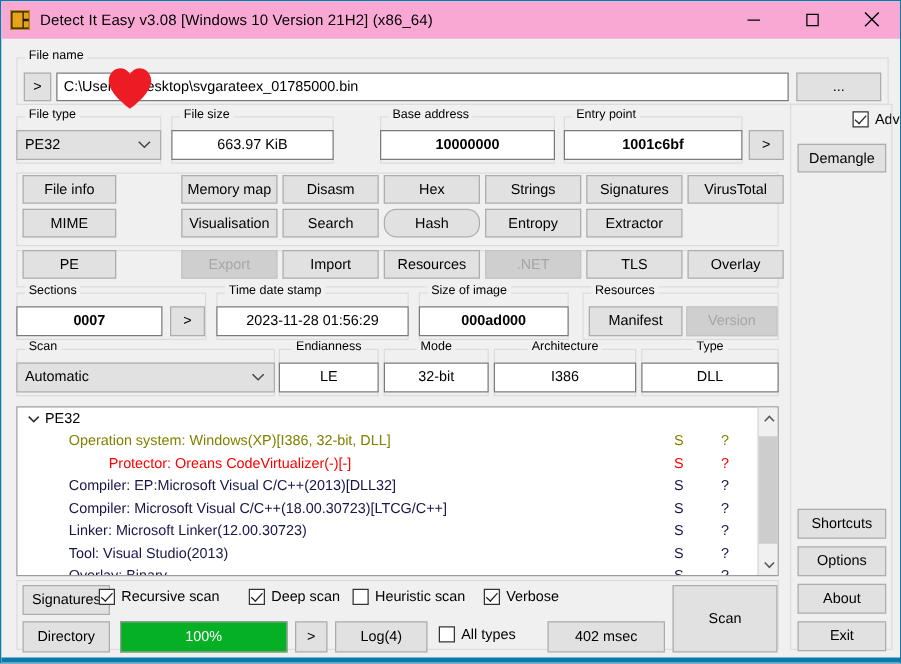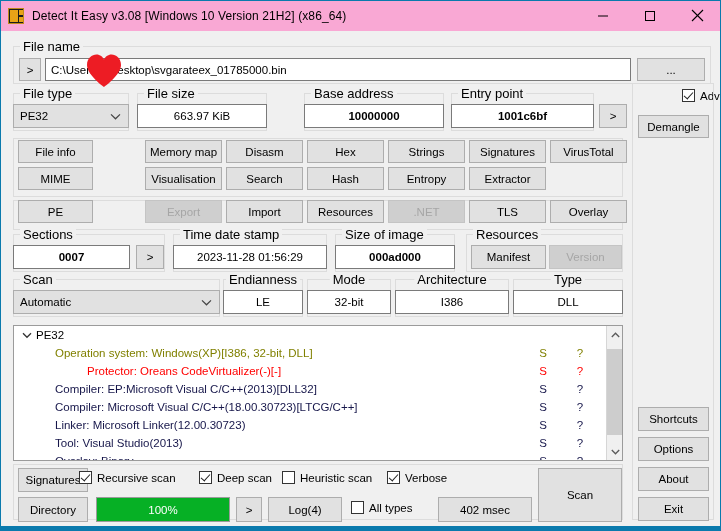--- a/index.html
+++ b/index.html
@@ -58,21 +58,21 @@
 
   
   .grp {
     position: absolute;
     border: 1px solid #dcdcdc;
     background: transparent;
   }
   .grp > .cap {
     position: absolute; top: -8px; left: 6px;
     background: #f0f0f0; padding: 0 3px;
-    font-size: 13px; color: #000; white-space: nowrap;
+    font-size: 10px; color: #000; white-space: nowrap;
   }
   .field {
     position: absolute;
     background: #ffffff;
     border: 1px solid #7a7a7a;
     display: flex; align-items: center; justify-content: center;
     font-size: 11.5px; color: #000;
     overflow: hidden; white-space: nowrap;
   }
   .field.bold { font-weight: bold; }
@@ -251,21 +251,21 @@
   <div class="btn" style="left:144px; top:139px; width:77px; height:23px;">Memory map</div>
   <div class="btn" style="left:225px; top:139px; width:77px; height:23px;">Disasm</div>
   <div class="btn" style="left:306px; top:139px; width:77px; height:23px;">Hex</div>
   <div class="btn" style="left:387px; top:139px; width:77px; height:23px;">Strings</div>
   <div class="btn" style="left:468px; top:139px; width:77px; height:23px;">Signatures</div>
   <div class="btn" style="left:549px; top:139px; width:77px; height:23px;">VirusTotal</div>
 
   <div class="btn" style="left:17px; top:166px; width:75px; height:23px;">MIME</div>
   <div class="btn" style="left:144px; top:166px; width:77px; height:23px;">Visualisation</div>
   <div class="btn" style="left:225px; top:166px; width:77px; height:23px;">Search</div>
-  <div class="btn" style="left:306px; top:166px; width:77px; height:23px;">Hash</div>
+  <div class="btn" style="left:306px; top:166px; width:77px; height:23px;border-radius:10px;">Hash</div>
   <div class="btn" style="left:387px; top:166px; width:77px; height:23px;">Entropy</div>
   <div class="btn" style="left:468px; top:166px; width:77px; height:23px;">Extractor</div>
 
   <div class="grp" style="left:12px; top:199px; width:610px; height:30px;"></div>
   <div class="btn" style="left:17px; top:199px; width:75px; height:23px;">PE</div>
   <div class="btn disabled" style="left:144px; top:199px; width:77px; height:23px;">Export</div>
   <div class="btn" style="left:225px; top:199px; width:77px; height:23px;">Import</div>
   <div class="btn" style="left:306px; top:199px; width:77px; height:23px;">Resources</div>
   <div class="btn disabled" style="left:387px; top:199px; width:77px; height:23px;">.NET</div>
   <div class="btn" style="left:468px; top:199px; width:77px; height:23px;">TLS</div>

